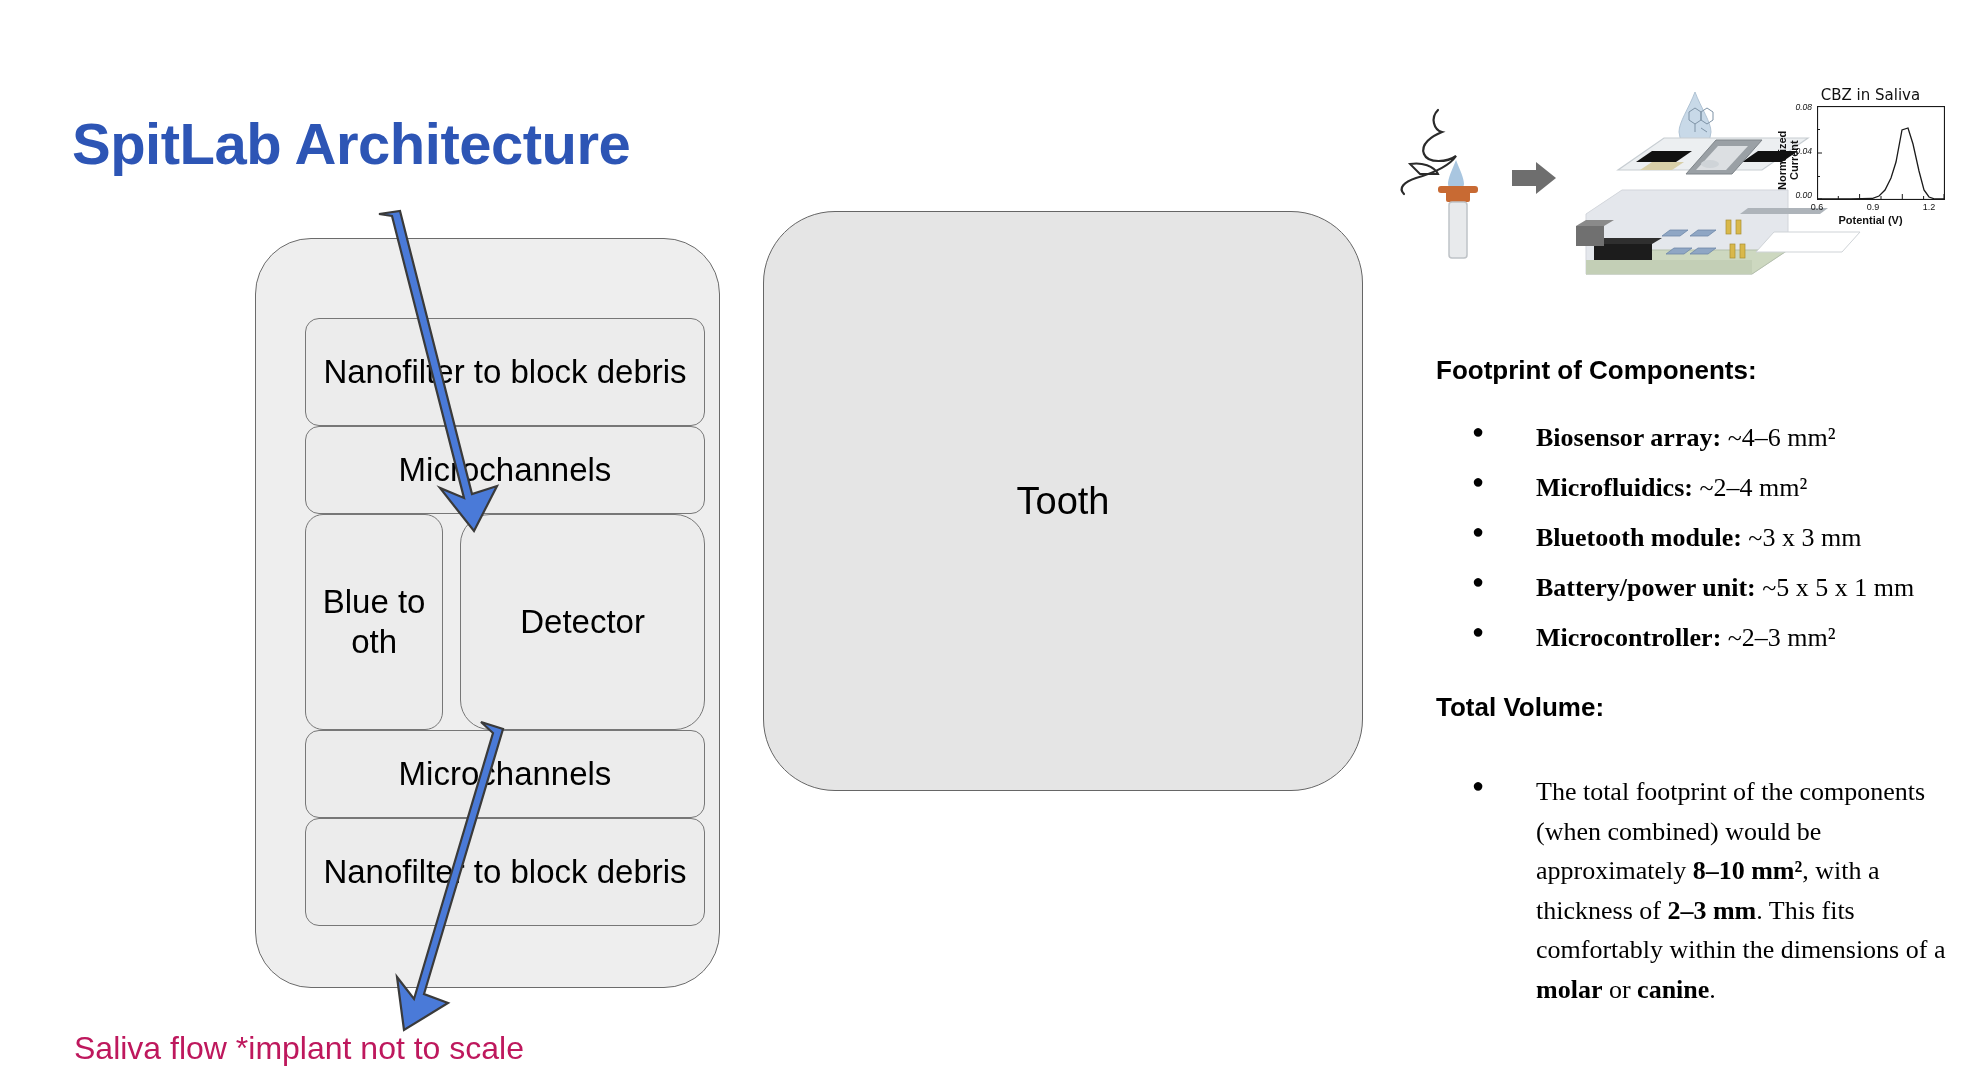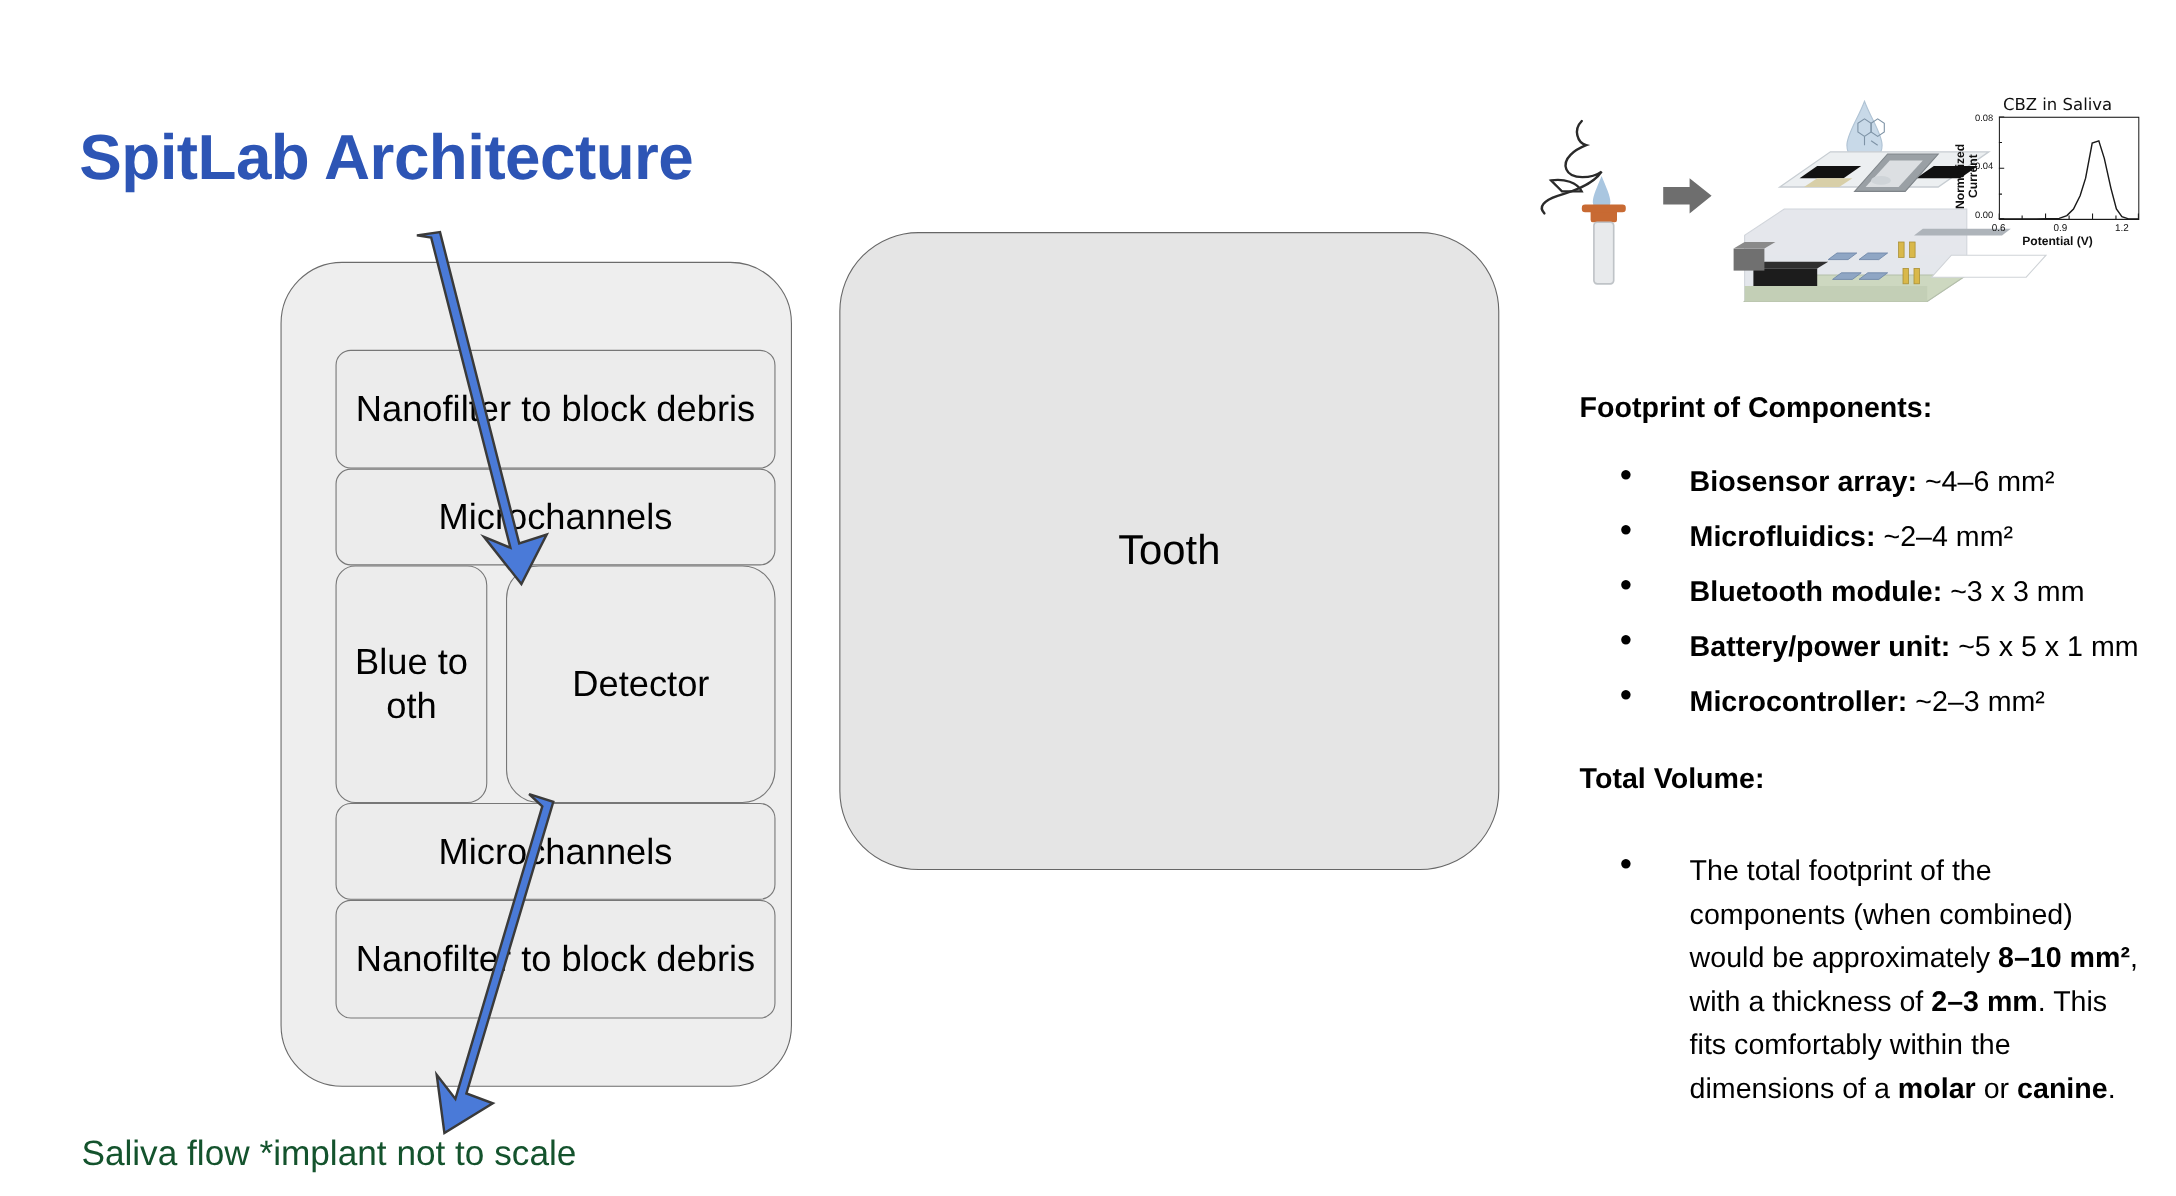--- a/index.html
+++ b/index.html
@@ -42,55 +42,55 @@
     background:#e5e5e5;border:1.6px solid #666;border-radius:72px;
     box-sizing:border-box;display:flex;align-items:center;justify-content:center;
     font-size:38px;color:#000;
   }
 
   .arrow-layer{position:absolute;left:0;top:0;width:1978px;height:1087px;
                pointer-events:none;}
 
   .caption{
     position:absolute;left:74px;top:1030px;
-    font-size:32px;color:#14532d;white-space:nowrap;
+    font-size:32px;color:#be185d;white-space:nowrap;
   }
   .illus{position:absolute;left:1390px;top:78px;width:575px;height:210px;}
 
   .r-head{
     font-size:26px;font-weight:bold;color:#000;margin:0;
     font-family:"Liberation Sans","DejaVu Sans",sans-serif;
     text-align:center;
   }
   .r-head.fp{position:absolute;left:1436px;top:355px;}
   .r-head.tv{position:absolute;left:1436px;top:692px;}
 
   ul.blist{list-style:none;margin:0;padding:0;position:absolute;}
   ul.blist.fp{left:1436px;top:420px;width:520px;}
   ul.blist.tv{left:1436px;top:772px;width:520px;}
   ul.blist li{
     position:relative;padding-left:100px;margin-bottom:14px;
-    font-size:26px;line-height:1.38;color:#000;
+    font-size:26px;line-height:1.38;color:#000;font-family:Liberation Serif, serif;
   }
   ul.blist.tv li{margin-bottom:0;line-height:1.52;}
   ul.blist li::before{
     content:"●";position:absolute;left:36px;top:-2px;font-size:20px;color:#000;
   }
   .b{font-weight:bold;}
 
   
   .chartbox{position:absolute;left:1778px;top:86px;width:185px;height:145px;}
   .chart-title{position:absolute;left:0;top:0;width:185px;text-align:center;
                font-size:15px;color:#111;font-family:"DejaVu Sans",sans-serif;}
   .ylab{position:absolute;left:-2px;top:24px;width:14px;height:100px;
         writing-mode:vertical-rl;transform:rotate(180deg);
         font-size:11px;font-weight:bold;text-align:center;color:#111;}
   .xlab{position:absolute;left:0;top:128px;width:185px;text-align:center;
         font-size:11px;font-weight:bold;color:#111;}
-  .ytick{position:absolute;font-size:8.5px;color:#111;text-align:right;width:26px;}
+  .ytick{position:absolute;font-size:8.5px;color:#111;text-align:right;width:26px;font-style:italic;}
   .xtick{position:absolute;font-size:9px;color:#111;text-align:center;width:26px;}
 </style>
 </head>
 <body>
 
 <div id="slide">
 
   <div class="title">SpitLab Architecture</div>
 
   <div class="implant-outer"></div>

